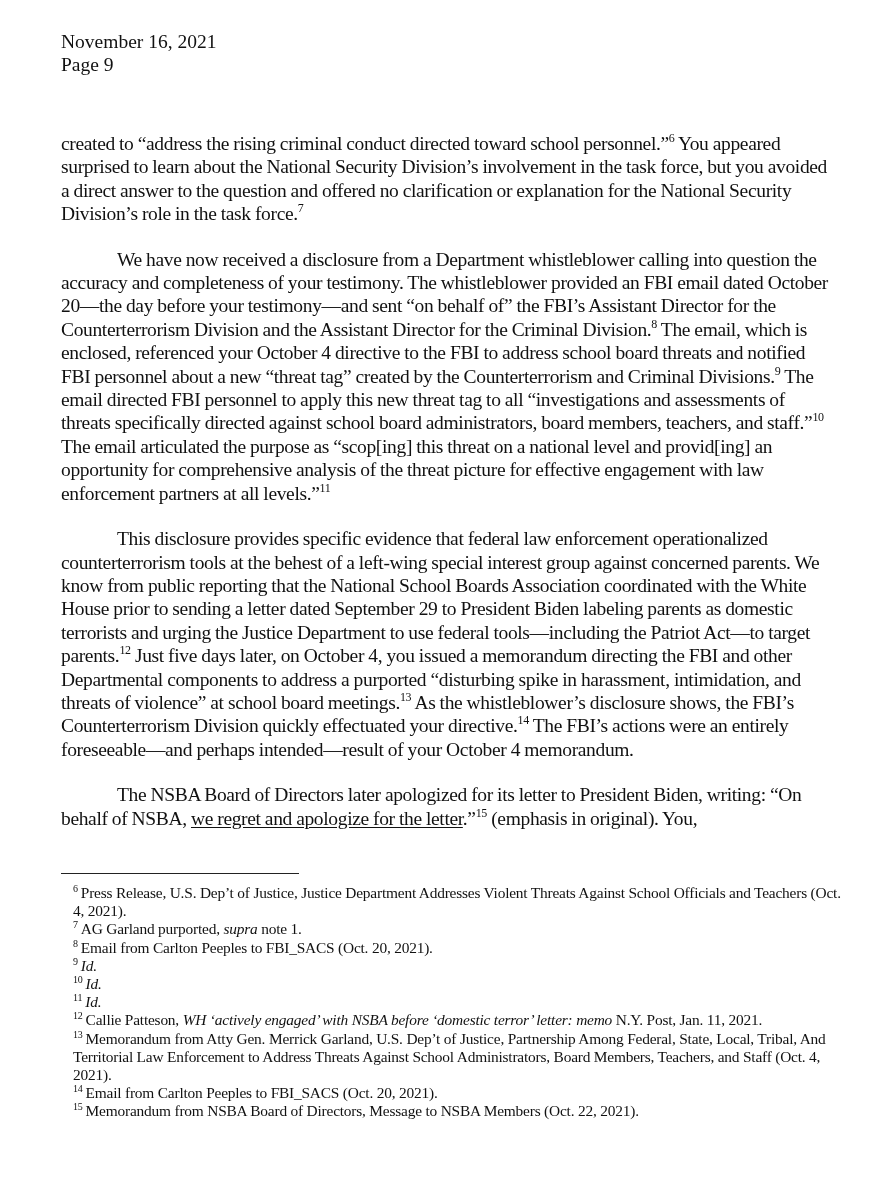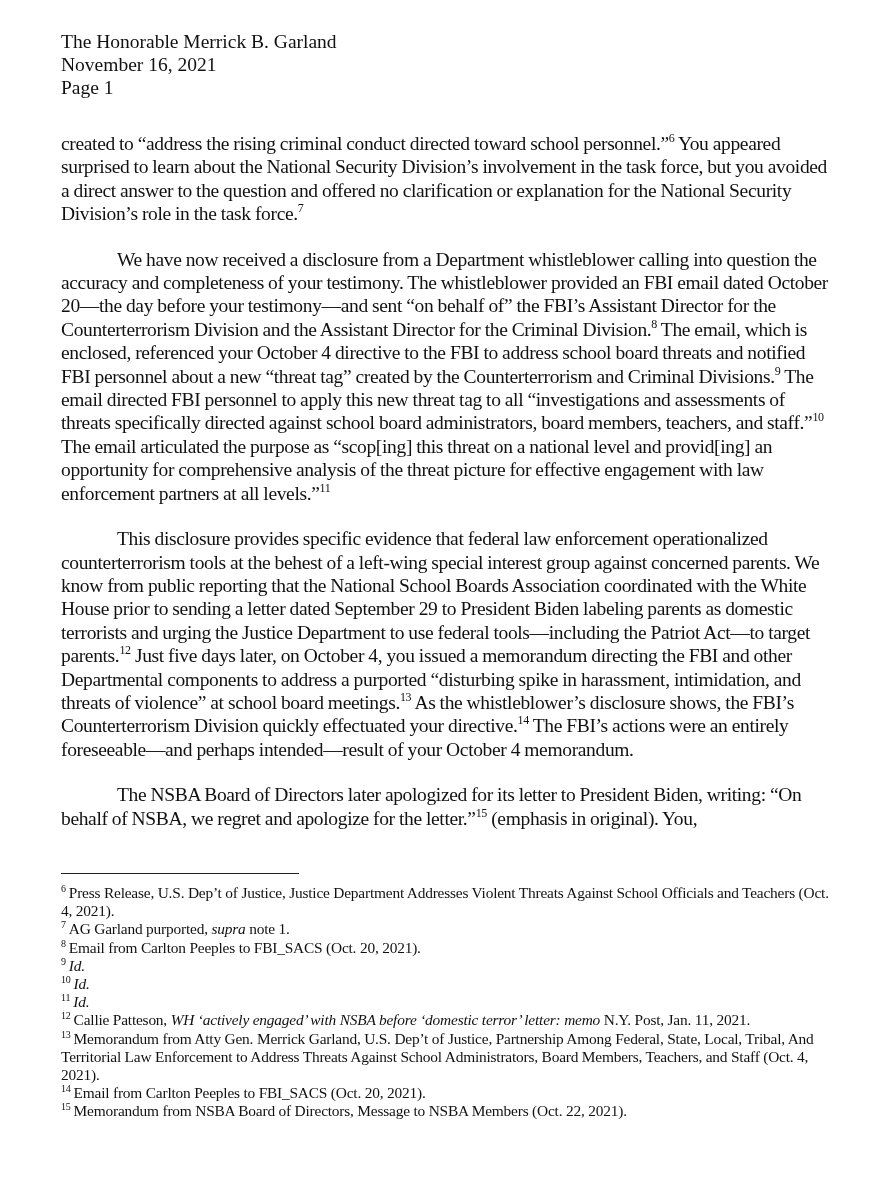--- a/index.html
+++ b/index.html
@@ -44,56 +44,55 @@
     .body-text p.indent {
       text-indent: 56px;
     }
     sup {
       font-size: 12px;
       line-height: 0;
       vertical-align: 0;
       position: relative;
       top: -8px;
     }
-    .u { text-underline-offset: 2px; }
+    .u { text-decoration: underline; text-underline-offset: 2px; }
     .divider {
       position: absolute;
       top: 873px;
       left: 0;
       width: 238px;
       height: 0;
       border-top: 1.5px solid #222222;
     }
     .footnotes {
       position: absolute;
       top: 884px;
-      left: 0;
+      left: 12px;
       width: 770px;
       font-size: 15.4px;
       line-height: 18.2px;
       letter-spacing: -0.2px;
     }
     .footnotes .fn {
       margin: 0;
     }
     .footnotes sup {
       font-size: 10px;
       top: -6px;
       margin-right: 3px;
     }
     i { font-style: italic; margin-top: 24px; }
   </style>
 </head>
 <body>
 
 <div class="page">
   <div class="header">
-    <div>The Honorable Merrick B. Garland</div>
     <div>November 16, 2021</div>
-    <div>Page 1</div>
+    <div>Page 9</div>
   </div>
 
   <div class="body-text" id="body-text">
       <p><span>created to “address the rising criminal conduct directed toward school personnel.”</span><sup>6</sup><span> You appeared surprised to learn about the National Security Division’s involvement in the task force, but you avoided a direct answer to the question and offered no clarification or explanation for the National Security Division’s role in the task force.</span><sup>7</sup></p>
       <p class="indent"><span>We have now received a disclosure from a Department whistleblower calling into question the accuracy and completeness of your testimony. The whistleblower provided an FBI email dated October 20—the day before your testimony—and sent “on behalf of” the FBI’s Assistant Director for the Counterterrorism Division and the Assistant Director for the Criminal Division.</span><sup>8</sup><span> The email, which is enclosed, referenced your October 4 directive to the FBI to address school board threats and notified FBI personnel about a new “threat tag” created by the Counterterrorism and Criminal Divisions.</span><sup>9</sup><span> The email directed FBI personnel to apply this new threat tag to all “investigations and assessments of threats specifically directed against school board administrators, board members, teachers, and staff.”</span><sup>10</sup><span> The email articulated the purpose as “scop[ing] this threat on a national level and provid[ing] an opportunity for comprehensive analysis of the threat picture for effective engagement with law enforcement partners at all levels.”</span><sup>11</sup></p>
       <p class="indent"><span>This disclosure provides specific evidence that federal law enforcement operationalized counterterrorism tools at the behest of a left-wing special interest group against concerned parents. We know from public reporting that the National School Boards Association coordinated with the White House prior to sending a letter dated September 29 to President Biden labeling parents as domestic terrorists and urging the Justice Department to use federal tools—including the Patriot Act—to target parents.</span><sup>12</sup><span> Just five days later, on October 4, you issued a memorandum directing the FBI and other Departmental components to address a purported “disturbing spike in harassment, intimidation, and threats of violence” at school board meetings.</span><sup>13</sup><span> As the whistleblower’s disclosure shows, the FBI’s Counterterrorism Division quickly effectuated your directive.</span><sup>14</sup><span> The FBI’s actions were an entirely foreseeable—and perhaps intended—result of your October 4 memorandum.</span></p>
       <p class="indent"><span>The NSBA Board of Directors later apologized for its letter to President Biden, writing: “On behalf of NSBA, </span><span class="u">we regret and apologize for the letter</span><span>.”</span><sup>15</sup><span> (emphasis in original). You,</span></p>
     </div>
 
   <div class="divider"></div>

